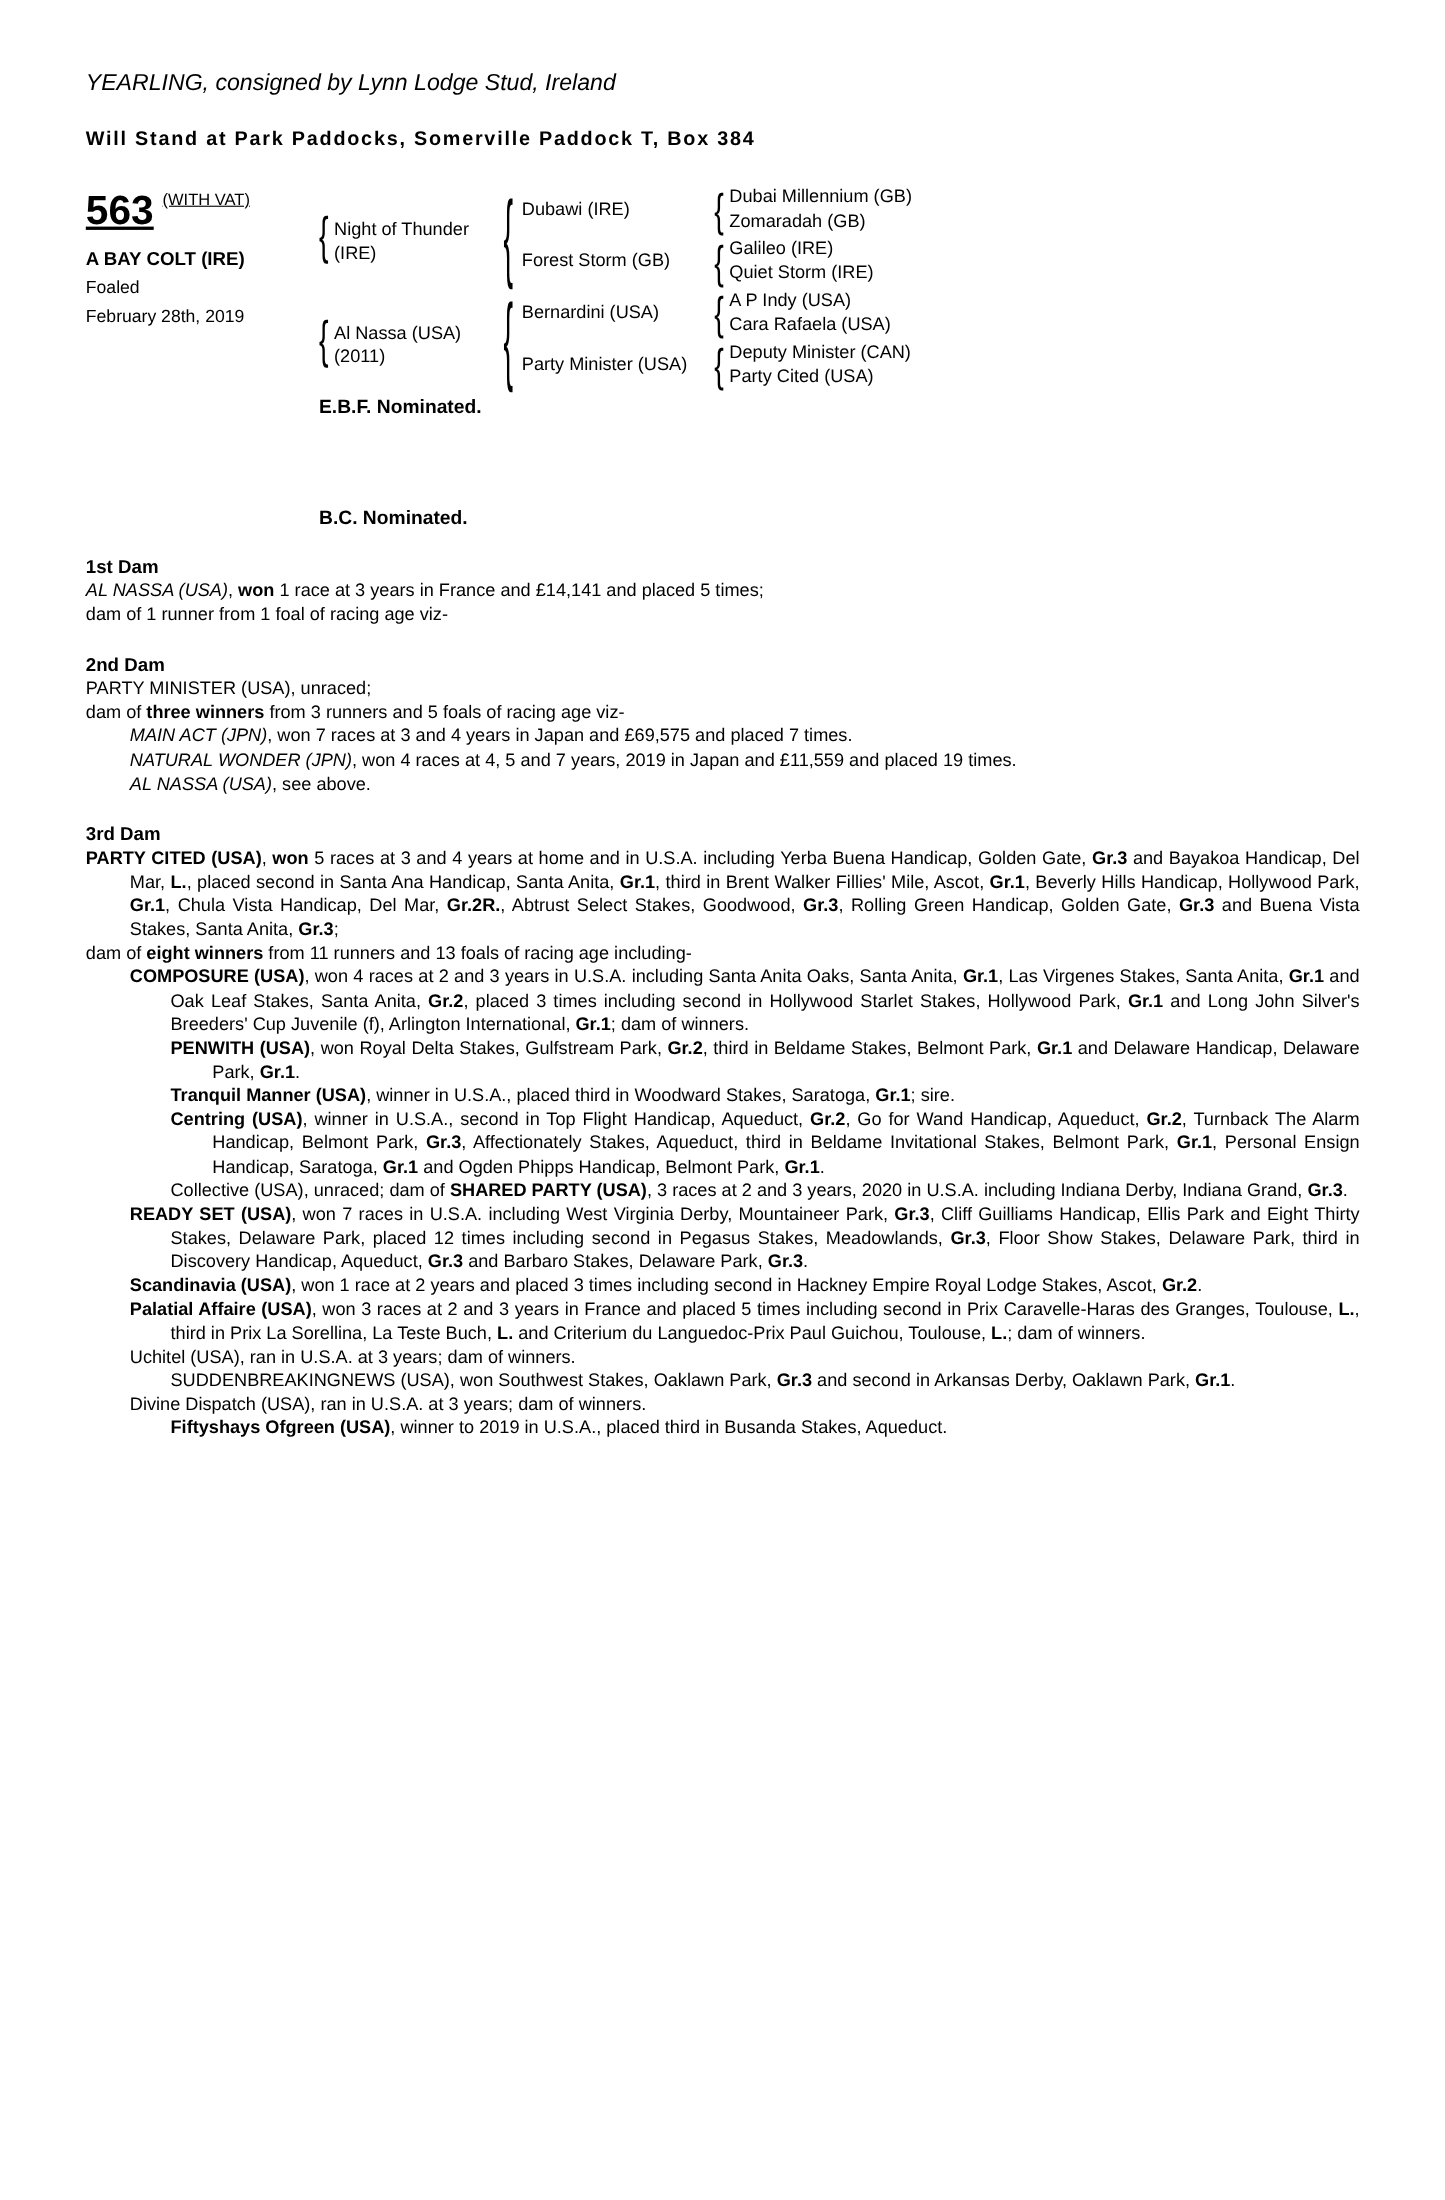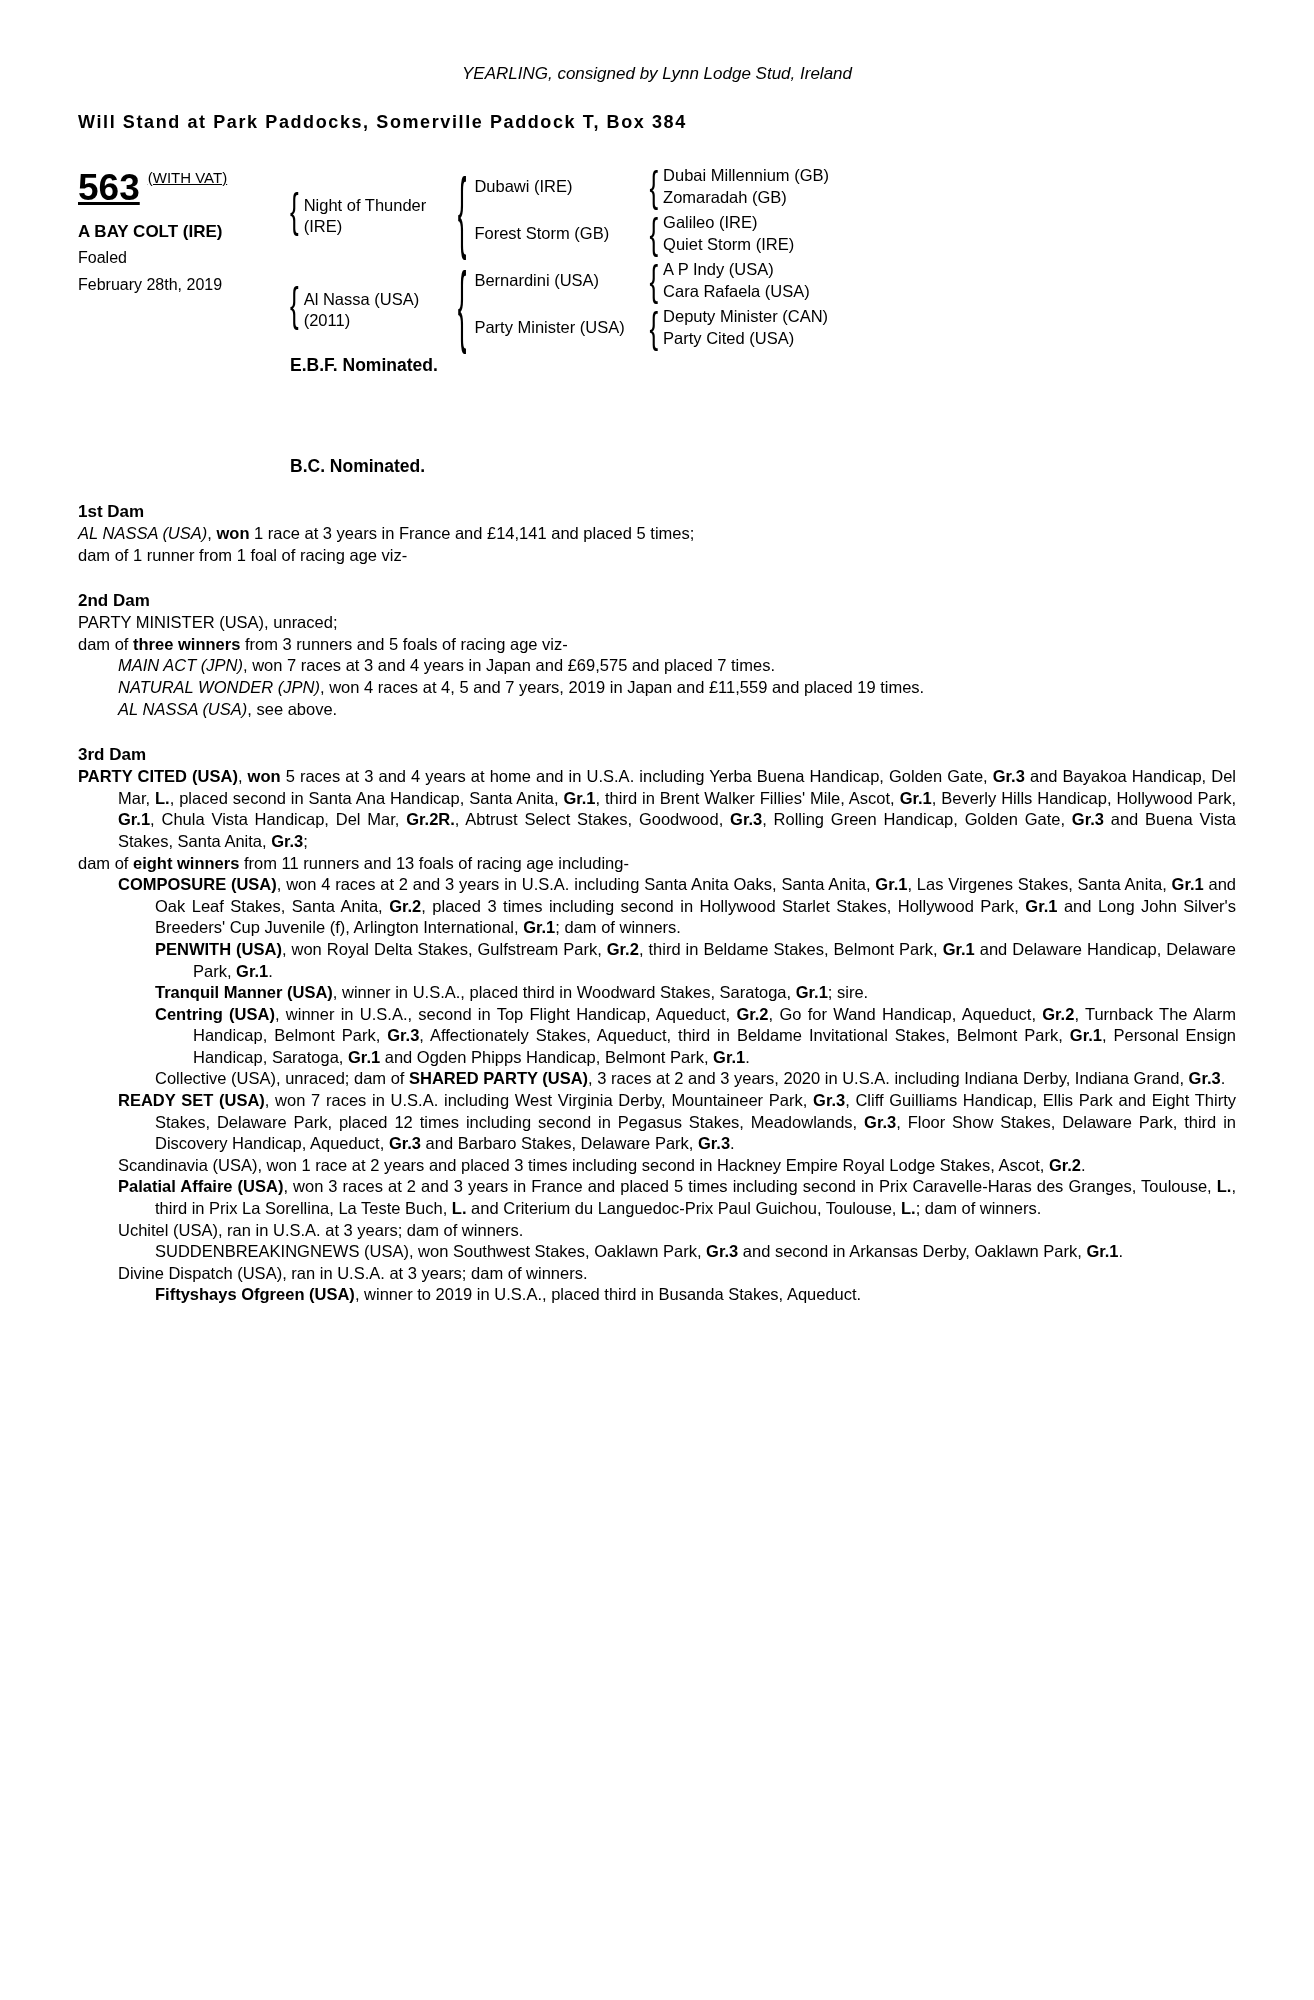--- a/index.html
+++ b/index.html
@@ -3,21 +3,21 @@
 <meta charset="utf-8">
 <style>
   html, body { margin:0; padding:0; background:#ffffff; }
   body {
     width:1314px; min-height:2000px;
     font-family:"Liberation Sans", sans-serif;
     color:#000;
   }
   .page { box-sizing:border-box; padding:52px 78px 40px 78px; }
 
-  .title { text-align:center; font-style:italic; font-size:17px; margin:12px 0 28px 0; }
+  .title { font-style:italic; font-size:21px; margin:12px 0 28px 0; }
   .stand { font-weight:bold; font-size:18px; letter-spacing:1.6px; margin:0 0 30px 0; }
 
   .ped-wrap { display:flex; margin-bottom:4px; }
   .lot-col { width:212px; flex:none; padding-top:6px; }
   .lot-line { display:flex; align-items:flex-start; gap:8px;text-decoration:underline; }
   .lot-num { font-size:37px; font-weight:bold; line-height:1; }
   .vat { font-size:15px; }
   .colt-desc { font-weight:bold; font-size:17px; margin-top:16px; }
   .foaled { font-size:16px; margin-top:5px; line-height:22px; }
 
@@ -135,21 +135,21 @@
       <div>
         <div class="sec-head">3rd Dam</div>
         <p class="p lvl0"><span style="font-weight: bold;">PARTY CITED (USA)</span><span>, </span><span style="font-weight: bold;">won</span><span> 5 races at 3 and 4 years at home and in U.S.A. including Yerba Buena Handicap, Golden Gate, </span><span style="font-weight: bold;">Gr.3</span><span> and Bayakoa Handicap, Del Mar, </span><span style="font-weight: bold;">L.</span><span>, placed second in Santa Ana Handicap, Santa Anita, </span><span style="font-weight: bold;">Gr.1</span><span>, third in Brent Walker Fillies' Mile, Ascot, </span><span style="font-weight: bold;">Gr.1</span><span>, Beverly Hills Handicap, Hollywood Park, </span><span style="font-weight: bold;">Gr.1</span><span>, Chula Vista Handicap, Del Mar, </span><span style="font-weight: bold;">Gr.2R.</span><span>, Abtrust Select Stakes, Goodwood, </span><span style="font-weight: bold;">Gr.3</span><span>, Rolling Green Handicap, Golden Gate, </span><span style="font-weight: bold;">Gr.3</span><span> and Buena Vista Stakes, Santa Anita, </span><span style="font-weight: bold;">Gr.3</span><span>;</span></p>
         <p class="p lvl0"><span>dam of </span><span style="font-weight: bold;">eight winners</span><span> from 11 runners and 13 foals of racing age including-</span></p>
         <p class="p lvl1"><span style="font-weight: bold;">COMPOSURE (USA)</span><span>, won 4 races at 2 and 3 years in U.S.A. including Santa Anita Oaks, Santa Anita, </span><span style="font-weight: bold;">Gr.1</span><span>, Las Virgenes Stakes, Santa Anita, </span><span style="font-weight: bold;">Gr.1</span><span> and Oak Leaf Stakes, Santa Anita, </span><span style="font-weight: bold;">Gr.2</span><span>, placed 3 times including second in Hollywood Starlet Stakes, Hollywood Park, </span><span style="font-weight: bold;">Gr.1</span><span> and Long John Silver's Breeders' Cup Juvenile (f), Arlington International, </span><span style="font-weight: bold;">Gr.1</span><span>; dam of winners.</span></p>
         <p class="p lvl2"><span style="font-weight: bold;">PENWITH (USA)</span><span>, won Royal Delta Stakes, Gulfstream Park, </span><span style="font-weight: bold;">Gr.2</span><span>, third in Beldame Stakes, Belmont Park, </span><span style="font-weight: bold;">Gr.1</span><span> and Delaware Handicap, Delaware Park, </span><span style="font-weight: bold;">Gr.1</span><span>.</span></p>
         <p class="p lvl2"><span style="font-weight: bold;">Tranquil Manner (USA)</span><span>, winner in U.S.A., placed third in Woodward Stakes, Saratoga, </span><span style="font-weight: bold;">Gr.1</span><span>; sire.</span></p>
         <p class="p lvl2"><span style="font-weight: bold;">Centring (USA)</span><span>, winner in U.S.A., second in Top Flight Handicap, Aqueduct, </span><span style="font-weight: bold;">Gr.2</span><span>, Go for Wand Handicap, Aqueduct, </span><span style="font-weight: bold;">Gr.2</span><span>, Turnback The Alarm Handicap, Belmont Park, </span><span style="font-weight: bold;">Gr.3</span><span>, Affectionately Stakes, Aqueduct, third in Beldame Invitational Stakes, Belmont Park, </span><span style="font-weight: bold;">Gr.1</span><span>, Personal Ensign Handicap, Saratoga, </span><span style="font-weight: bold;">Gr.1</span><span> and Ogden Phipps Handicap, Belmont Park, </span><span style="font-weight: bold;">Gr.1</span><span>.</span></p>
         <p class="p lvl2"><span>Collective (USA), unraced; dam of </span><span style="font-weight: bold;">SHARED PARTY (USA)</span><span>, 3 races at 2 and 3 years, 2020 in U.S.A. including Indiana Derby, Indiana Grand, </span><span style="font-weight: bold;">Gr.3</span><span>.</span></p>
         <p class="p lvl1"><span style="font-weight: bold;">READY SET (USA)</span><span>, won 7 races in U.S.A. including West Virginia Derby, Mountaineer Park, </span><span style="font-weight: bold;">Gr.3</span><span>, Cliff Guilliams Handicap, Ellis Park and Eight Thirty Stakes, Delaware Park, placed 12 times including second in Pegasus Stakes, Meadowlands, </span><span style="font-weight: bold;">Gr.3</span><span>, Floor Show Stakes, Delaware Park, third in Discovery Handicap, Aqueduct, </span><span style="font-weight: bold;">Gr.3</span><span> and Barbaro Stakes, Delaware Park, </span><span style="font-weight: bold;">Gr.3</span><span>.</span></p>
-        <p class="p lvl1"><span style="font-weight: normal;">Scandinavia (USA)</span><span>, won 1 race at 2 years and placed 3 times including second in Hackney Empire Royal Lodge Stakes, Ascot, </span><span style="font-weight: bold;">Gr.2</span><span>.</span></p>
+        <p class="p lvl1"><span style="font-weight: bold;">Scandinavia (USA)</span><span>, won 1 race at 2 years and placed 3 times including second in Hackney Empire Royal Lodge Stakes, Ascot, </span><span style="font-weight: bold;">Gr.2</span><span>.</span></p>
         <p class="p lvl1"><span style="font-weight: bold;">Palatial Affaire (USA)</span><span>, won 3 races at 2 and 3 years in France and placed 5 times including second in Prix Caravelle-Haras des Granges, Toulouse, </span><span style="font-weight: bold;">L.</span><span>, third in Prix La Sorellina, La Teste Buch, </span><span style="font-weight: bold;">L.</span><span> and Criterium du Languedoc-Prix Paul Guichou, Toulouse, </span><span style="font-weight: bold;">L.</span><span>; dam of winners.</span></p>
         <p class="p lvl1"><span>Uchitel (USA), ran in U.S.A. at 3 years; dam of winners.</span></p>
         <p class="p lvl2"><span style="font-weight: normal;">SUDDENBREAKINGNEWS (USA)</span><span>, won Southwest Stakes, Oaklawn Park, </span><span style="font-weight: bold;">Gr.3</span><span> and second in Arkansas Derby, Oaklawn Park, </span><span style="font-weight: bold;">Gr.1</span><span>.</span></p>
         <p class="p lvl1"><span>Divine Dispatch (USA), ran in U.S.A. at 3 years; dam of winners.</span></p>
         <p class="p lvl2"><span style="font-weight: bold;">Fiftyshays Ofgreen (USA)</span><span>, winner to 2019 in U.S.A., placed third in Busanda Stakes, Aqueduct.</span></p>
       </div>
     </div>
 
 </div>
 

